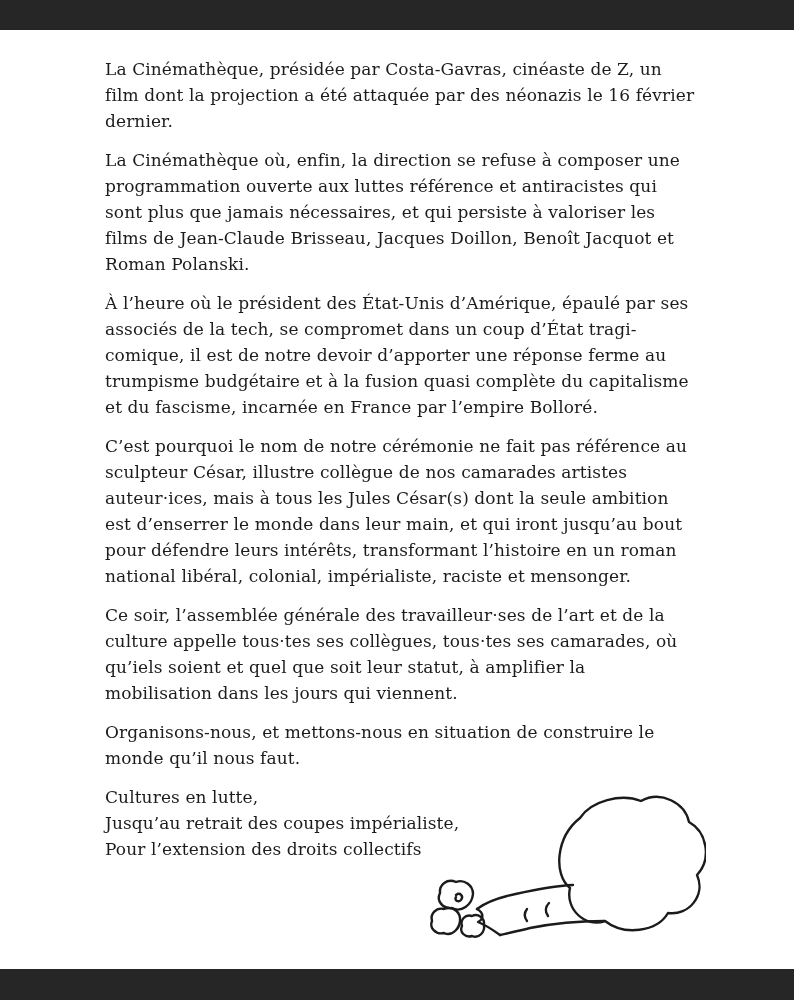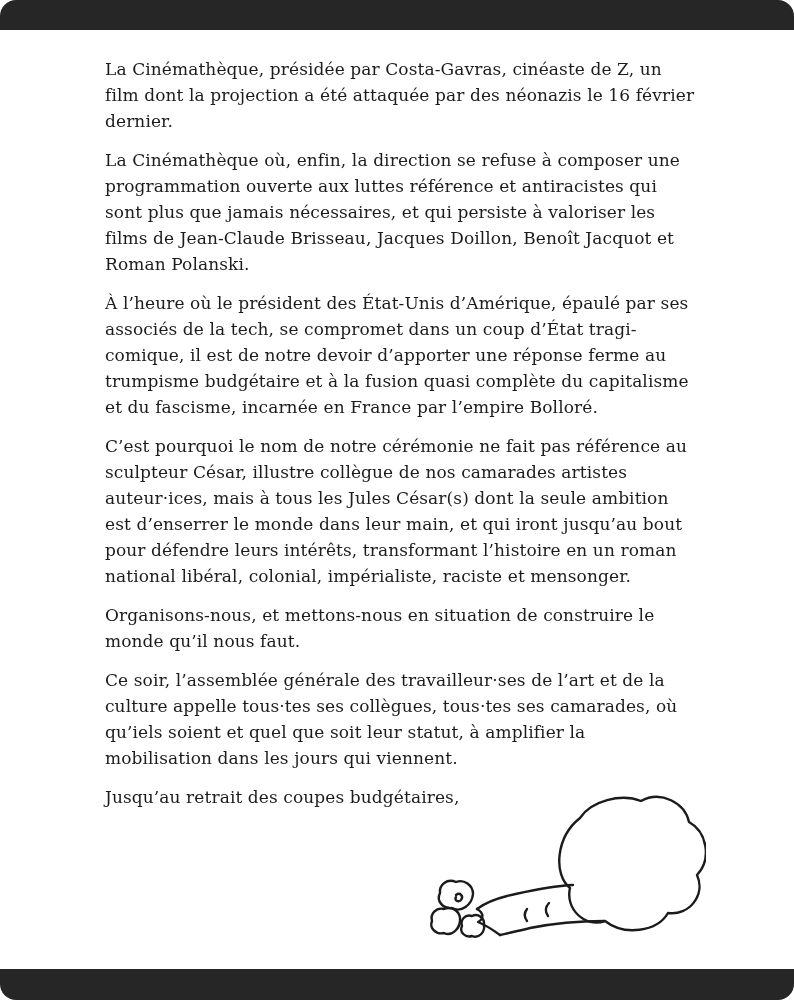--- a/index.html
+++ b/index.html
@@ -8,21 +8,20 @@
     background: #ffffff;
   }
   .page {
     position: relative;
     width: 794px;
     height: 1000px;
     background: #ffffff;
     overflow: hidden;
     font-family: "DejaVu Serif", serif;
     color: #1c1c1c;
-    border-radius: 16px;
   }
   .letterbox {
     position: absolute;
     left: 0;
     width: 794px;
     background: #262626;
   }
   .letterbox.top { top: 0; height: 30px; }
   .letterbox.bottom { bottom: 0; height: 31px; }
 
@@ -55,25 +54,27 @@
 
 <div class="page">
 
   <div class="letterbox top"></div>
 
   <div class="content">
     <p>La Cinémathèque, présidée par Costa-Gavras, cinéaste de Z, un film dont la projection a été attaquée par des néonazis le 16 février dernier.</p>
     <p>La Cinémathèque où, enfin, la direction se refuse à composer une programmation ouverte aux luttes référence et antiracistes qui sont plus que jamais nécessaires, et qui persiste à valoriser les films de Jean-Claude Brisseau, Jacques Doillon, Benoît Jacquot et Roman Polanski.</p>
     <p>À l’heure où le président des État-Unis d’Amérique, épaulé par ses associés de la tech, se compromet dans un coup d’État tragi-comique, il est de notre devoir d’apporter une réponse ferme au trumpisme budgétaire et à la fusion quasi complète du capitalisme et du fascisme, incarnée en France par l’empire Bolloré.</p>
     <p>C’est pourquoi le nom de notre cérémonie ne fait pas référence au sculpteur César, illustre collègue de nos camarades artistes auteur·ices, mais à tous les Jules César(s) dont la seule ambition est d’enserrer le monde dans leur main, et qui iront jusqu’au bout pour défendre leurs intérêts, transformant l’histoire en un roman national libéral, colonial, impérialiste, raciste et mensonger.</p>
+    <p>Ce soir, l’assemblée générale des travailleur·ses de l’art et de la culture appelle tous·tes ses collègues, tous·tes ses camarades, où qu’iels soient et quel que soit leur statut, à amplifier la mobilisation dans les jours qui viennent.</p>
     <p>Organisons-nous, et mettons-nous en situation de construire le monde qu’il nous faut.</p>
-    <p>Ce soir, l’assemblée générale des travailleur·ses de l’art et de la culture appelle tous·tes ses collègues, tous·tes ses camarades, où qu’iels soient et quel que soit leur statut, à amplifier la mobilisation dans les jours qui viennent.</p>
 
     <div class="signature">
-      <p>Jusqu’au retrait des coupes budgétaires,</p>
+      <p>Cultures en lutte,</p>
+      <p>Jusqu’au retrait des coupes impérialiste,</p>
+      <p>Pour l’extension des droits collectifs</p>
     </div>
   </div>
 
   <div class="drawing">
     <svg viewBox="0 0 278 165" xmlns="http://www.w3.org/2000/svg" fill="none" stroke="#1b1b1b" stroke-width="2.4" stroke-linecap="round" stroke-linejoin="round">
 
       <path d="M152 36 C163 19 193 11 213 19 C233 8 257 21 261 40
                C279 50 284 77 269 93 C278 113 261 134 240 131
                C229 150 196 154 177 139 C157 146 137 127 142 106
                C125 92 128 55 152 36 Z"></path>

